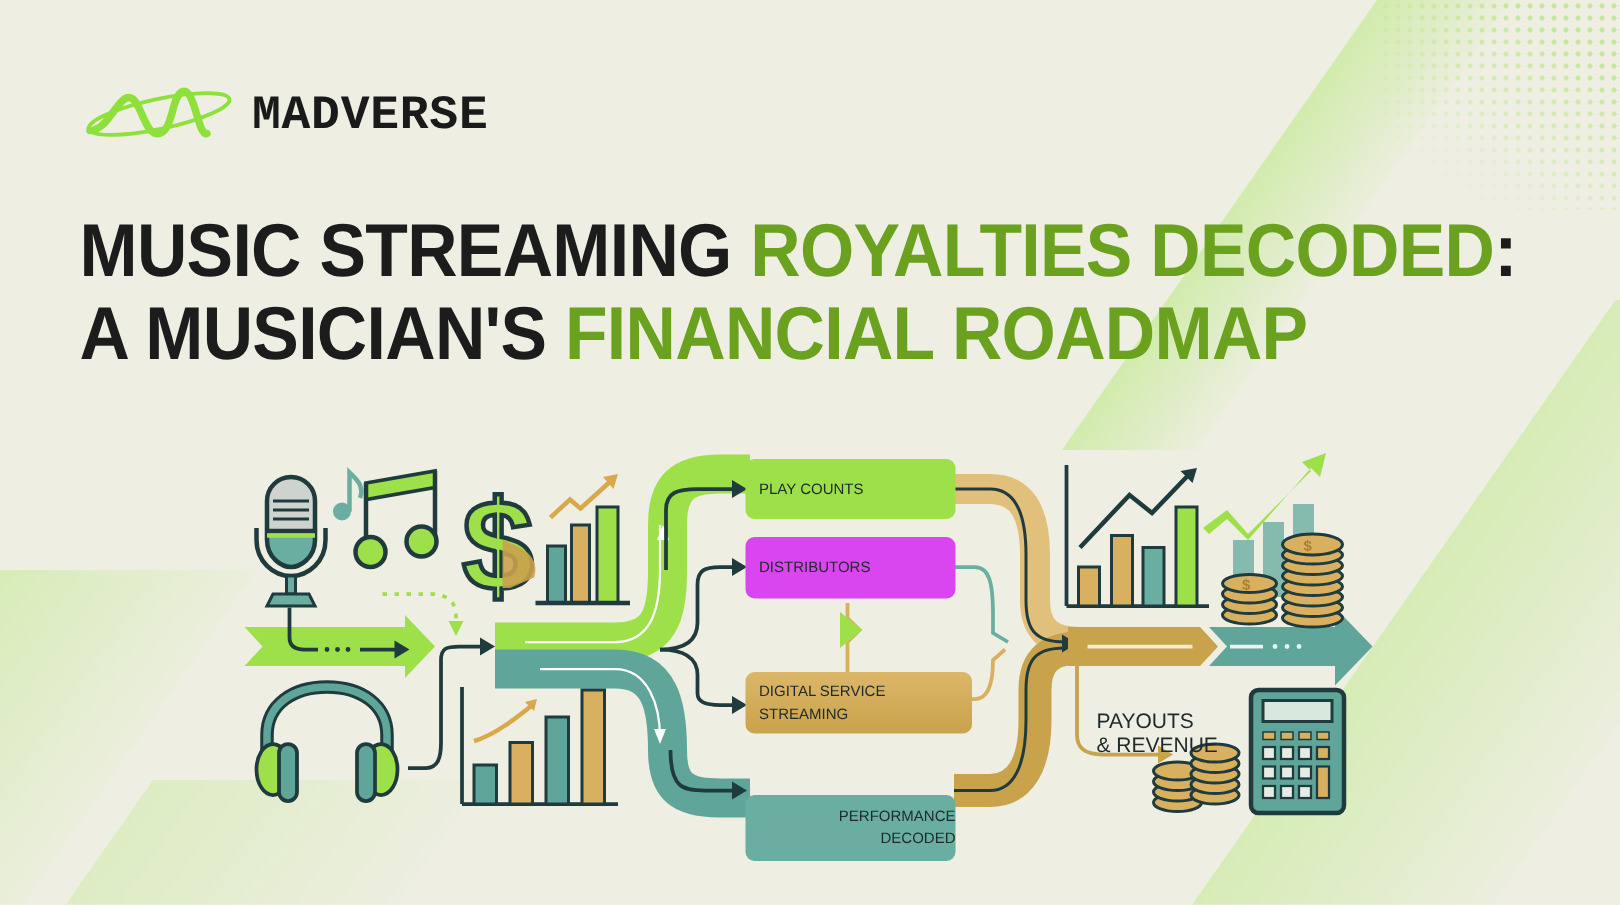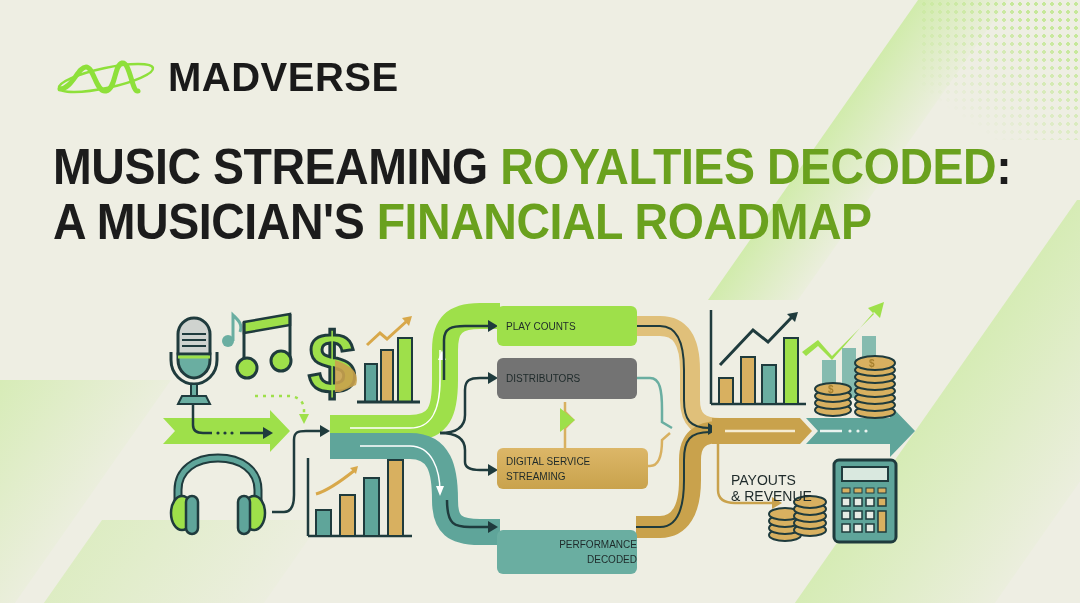--- a/index.html
+++ b/index.html
@@ -3,21 +3,21 @@
 <meta charset="utf-8">
 <style>
   html,body{margin:0;padding:0;}
   body{width:1080px;height:603px;overflow:hidden;background:#eeeee3;position:relative;font-family:"Liberation Sans",sans-serif;}
   .bg{position:absolute;inset:0;overflow:hidden;}
   .stripe{position:absolute;background:linear-gradient(90deg,rgba(150,230,60,0.55),rgba(200,240,150,0.15));transform:skewX(-35deg);}
   .dots{position:absolute;right:0;top:0;width:160px;height:140px;
     background-image:radial-gradient(circle,#c6e89a 1.6px,transparent 1.8px);background-size:8px 8px;
     -webkit-mask-image:linear-gradient(215deg,#000 20%,transparent 80%);mask-image:linear-gradient(215deg,#000 20%,transparent 80%);}
   .logo{position:absolute;left:56px;top:55px;display:flex;align-items:center;gap:10px;}
-  .logo-text{font-family:Liberation Sans, sans-serif;font-weight:700;font-size:40px;letter-spacing:0.5px;color:#1a1a1a;}
+  .logo-text{font-family:Liberation Mono, monospace;font-weight:700;font-size:32px;letter-spacing:0.5px;color:#1a1a1a;}
   .headline{position:absolute;left:53px;top:140px;font-family:"Liberation Sans",sans-serif;font-weight:700;font-size:50px;line-height:55px;color:#1c1c1c;letter-spacing:-0.5px;transform:scaleX(0.93);transform-origin:left top;white-space:nowrap;}
   .headline .hl{color:#6aa11e;}
   .diagram{position:absolute;left:0;top:0;width:1080px;height:603px;}
   .box{position:absolute;border-radius:6px;font-family:"Liberation Sans",sans-serif;font-size:10px;color:#1e2a2a;display:flex;align-items:center;padding-left:9px;box-sizing:border-box;line-height:15px;}
   .lbl{position:absolute;font-family:"Liberation Sans",sans-serif;font-size:14px;color:#1e2a2a;line-height:16px;margin-top:17px;}
 </style>
 </head>
 <body>
 
 <div class="bg">
@@ -231,21 +231,21 @@
         <rect x="866" y="524" width="8" height="8"></rect>
     </g>
     <rect x="878" y="498" width="8" height="8" fill="#d8b060" stroke="#1f3b3d" stroke-width="1.5"></rect>
     <rect x="878" y="511" width="8" height="21" fill="#d8b060" stroke="#1f3b3d" stroke-width="1.5"></rect>
   </g>
 </svg>
 
 <div class="box" style="left:497px;top:306px;width:140px;height:40px;background:#9ee04a;">
   <span>PLAY COUNTS</span>
 </div>
-<div class="box" style="left:497px;top:358px;width:140px;height:41px;background:#737373;">
+<div class="box" style="left:497px;top:358px;width:140px;height:41px;background:#d946ef;">
   <span>DISTRIBUTORS</span>
 </div>
 <div class="box" style="left:497px;top:448px;width:151px;height:41px;background:linear-gradient(180deg,#dcb768,#c9a24c);flex-direction:column;align-items:flex-start;justify-content:center;">
   <span>DIGITAL SERVICE</span>
   <span>STREAMING</span>
 </div>
 <div class="box" style="left:497px;top:530px;width:140px;height:44px;background:#6aaea1;flex-direction:column;align-items:flex-end;justify-content:center;">
   <span>PERFORMANCE</span>
   <span>DECODED</span>
 </div>

